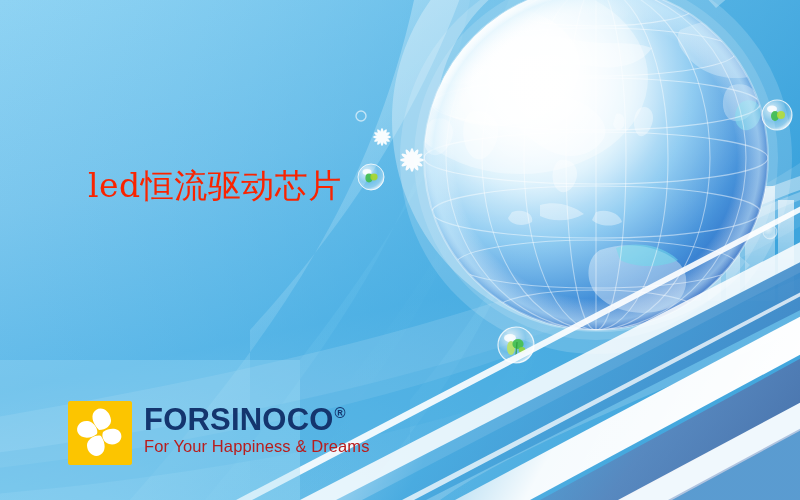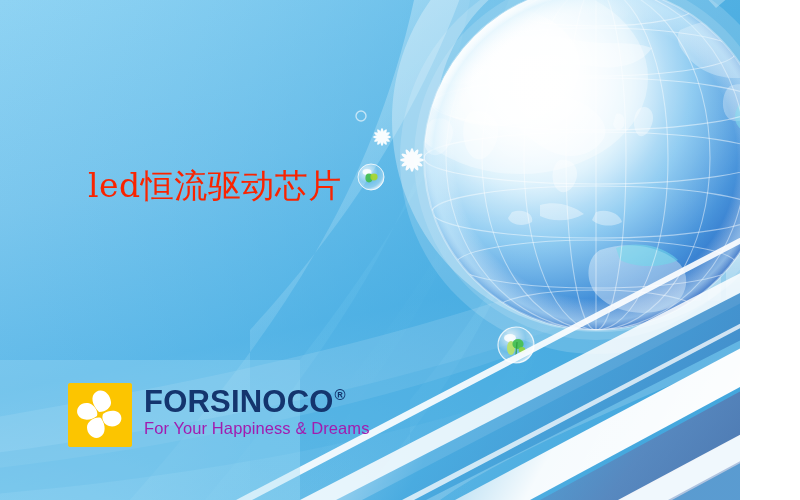--- a/index.html
+++ b/index.html
@@ -2,21 +2,21 @@
 <html><head>
 <meta charset="utf-8">
 <style>
   html, body {
     margin: 0;
     padding: 0;
     background: #ffffff;
   }
   #banner {
     position: relative;
-    width: 740px;
+    width: 800px;
     height: 500px;
     overflow: hidden;
     font-family: "Liberation Sans", sans-serif;
     background: #8ccdf0;
   }
   .layer {
     position: absolute;
     top: 0; left: 0;
     width: 800px;
     height: 500px;
@@ -39,21 +39,21 @@
     font-weight: 400;
   }
   #title-line-2 {
     padding-left: 12px;
     font-weight: 400;
   }
   
   #logo-block {
     position: absolute;
     left: 68px;
-    top: 383px;
+    top: 401px;
     z-index: 40;
     display: flex;
     align-items: flex-start;
   }
   #logo-mark {
     width: 64px;
     height: 64px;
     flex: none;
     border-radius: 2px;
   }
@@ -404,17 +404,17 @@
         <path d="M33,35 C38,42 38,51 32,54 C26,57 19,52 19,44 C19,39 27,33 33,35 Z"></path>
         <path d="M29,33 C23,38 13,38 10,32 C7,26 12,19 20,20 C25,20.6 31,28 29,33 Z"></path>
       </g>
     </svg>
 
     <div id="logo-text-block">
       <div id="logo-wordmark" style="color: rgb(20, 53, 110);">
         <span>FORSINOCO</span>
         <span id="logo-reg">®</span>
       </div>
-      <div id="logo-tagline" style="color: #a21caf;">For Your Happiness &amp; Dreams</div>
+      <div id="logo-tagline" style="color: #b91c1c;">For Your Happiness &amp; Dreams</div>
     </div>
   </div>
 
 </div>
 
 </body></html>

